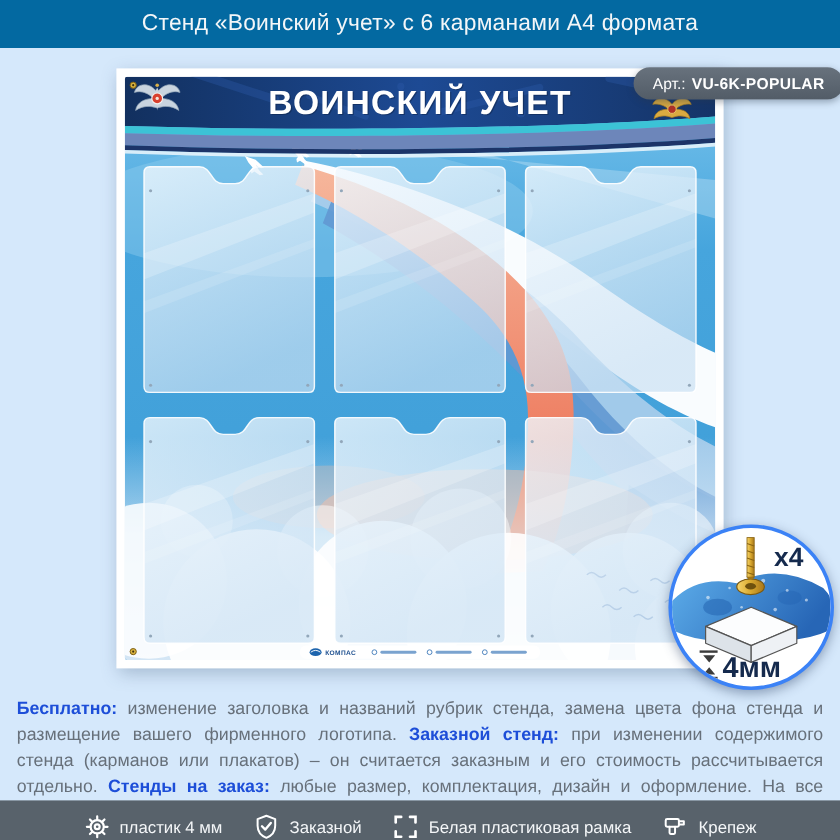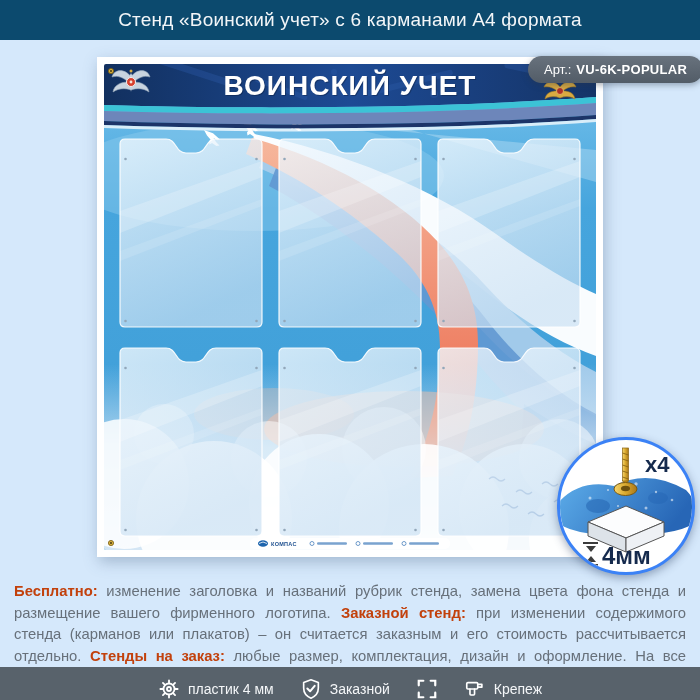--- a/index.html
+++ b/index.html
@@ -3,21 +3,21 @@
 <meta charset="utf-8">
 <style>
   html,body{margin:0;padding:0;}
   body{
     width:700px;height:700px;position:relative;overflow:hidden;
     background:#d5e8fb;
     font-family:"Liberation Sans",sans-serif;
   }
   .titlebar{
     position:absolute;left:0;top:0;width:700px;height:40px;
-    background:#0c4a6e;display:flex;align-items:center;justify-content:center;
+    background:#0369a1;display:flex;align-items:center;justify-content:center;
     color:#f3f6f8;font-size:19px;letter-spacing:.2px;
   }
   .stand{
     position:absolute;left:97px;top:57px;width:492px;height:486px;
     background:#ffffff;padding:7px;border-radius:0;
     box-shadow:2px 5px 14px rgba(70,95,130,.35);
   }
   .stand svg{display:block;border-radius:2px;}
   .badge{
     position:absolute;left:528px;top:56px;height:27px;padding:0 16px;
@@ -28,21 +28,21 @@
   .badge b{font-size:13px;letter-spacing:.3px;text-align:center;}
   .inset{
     position:absolute;left:557px;top:437px;width:132px;height:132px;
     border-radius:50%;border:3px solid #3b82f6;background:#fff;overflow:hidden;
     box-shadow:0 3px 10px rgba(45,65,100,.45);z-index:6;
   }
   .description{
     position:absolute;left:14px;top:581px;width:672px;
     font-size:14.8px;line-height:21.6px;color:#67707a;text-align:justify;
   }
-  .description b{color:#c2410c;}
+  .description b{color:#1d4ed8;}
   .footer{
     position:absolute;left:0;top:667px;width:700px;height:44px;
     background:#58626b;display:flex;align-items:center;justify-content:center;gap:26px;
   }
   .fitem{display:flex;align-items:center;gap:8px;color:#f4f6f8;font-size:14px;white-space:nowrap;}
   .fitem svg{display:block;}
   svg text{font-family:"Liberation Sans",sans-serif;}
 </style>
 </head>
 <body>
@@ -273,20 +273,21 @@
     <svg width="22" height="22" viewBox="0 0 24 24" fill="none" stroke="#ffffff" stroke-linecap="round" stroke-linejoin="round">
       <path d="M12,2 L20,5 V11 C20,16.5 16.5,20.2 12,22 C7.5,20.2 4,16.5 4,11 V5 Z" stroke-width="1.8"></path>
       <polyline points="8,11.5 11,14.5 16,8.5" stroke-width="2.2"></polyline>
     </svg>
     <span>Заказной</span>
   </div>
   <div class="fitem">
     <svg width="22" height="22" viewBox="0 0 24 24" fill="none" stroke="#ffffff" stroke-width="2.4" stroke-linecap="round">
       <path d="M3,8 V3 H8 M16,3 H21 V8 M21,16 V21 H16 M8,21 H3 V16"></path>
     </svg>
+    <span>Белая пластиковая рамка</span>
   </div>
   <div class="fitem">
     <svg width="22" height="22" viewBox="0 0 24 24" fill="none" stroke="#ffffff" stroke-width="1.8" stroke-linecap="round" stroke-linejoin="round">
       <rect x="3" y="5" width="12" height="7" rx="1.3"></rect>
       <path d="M15,7 h4.5 v3 H15"></path>
       <path d="M6.5,12 v5.5 a1,1 0 0 0 1,1 h3 a1,1 0 0 0 1,-1 V12"></path>
     </svg>
     <span>Крепеж</span>
   </div>
 </div>

